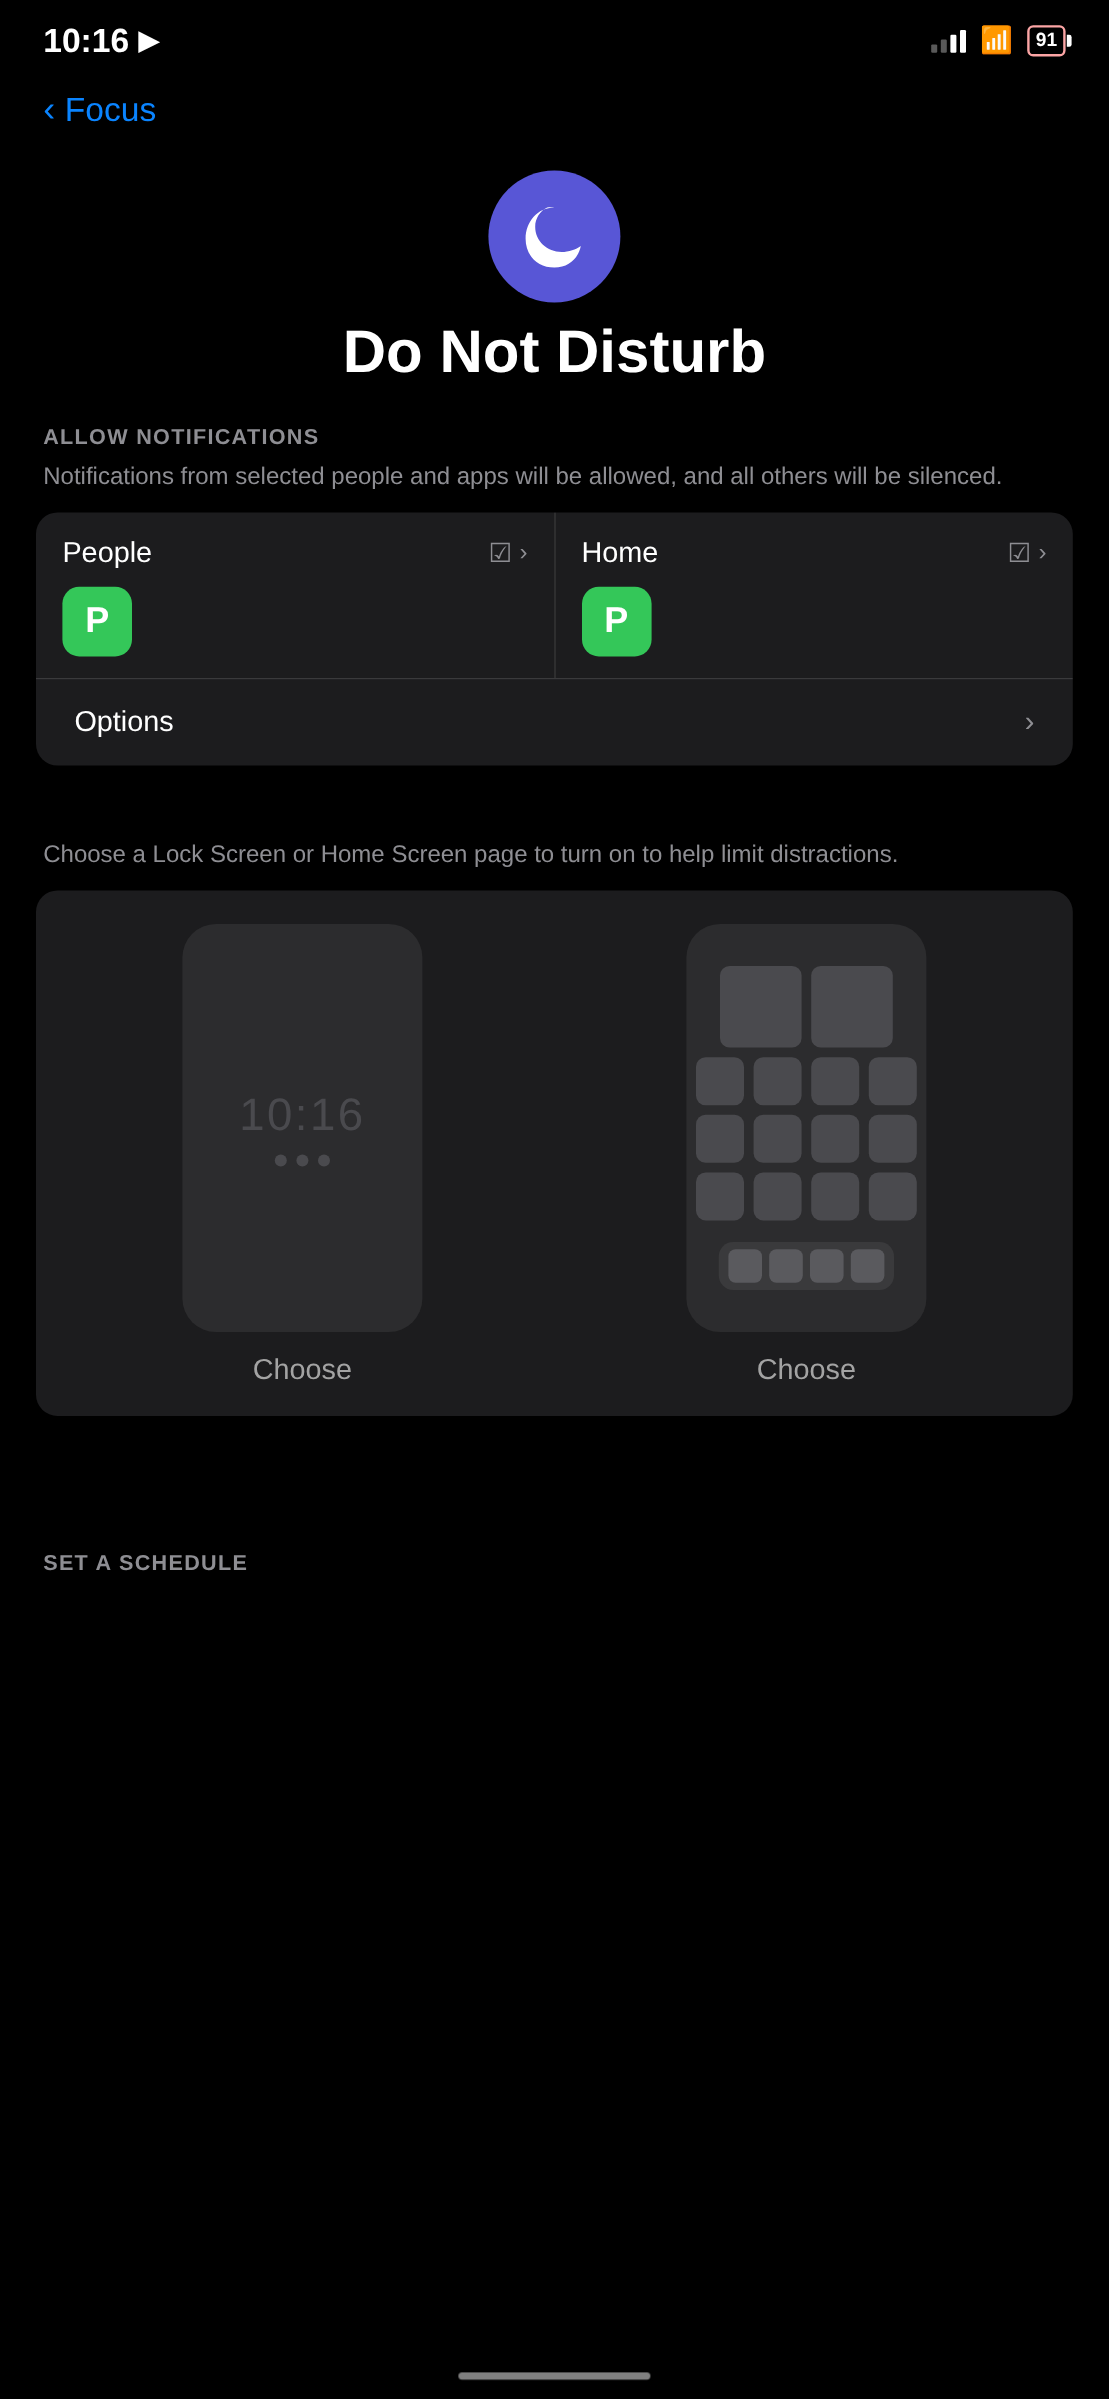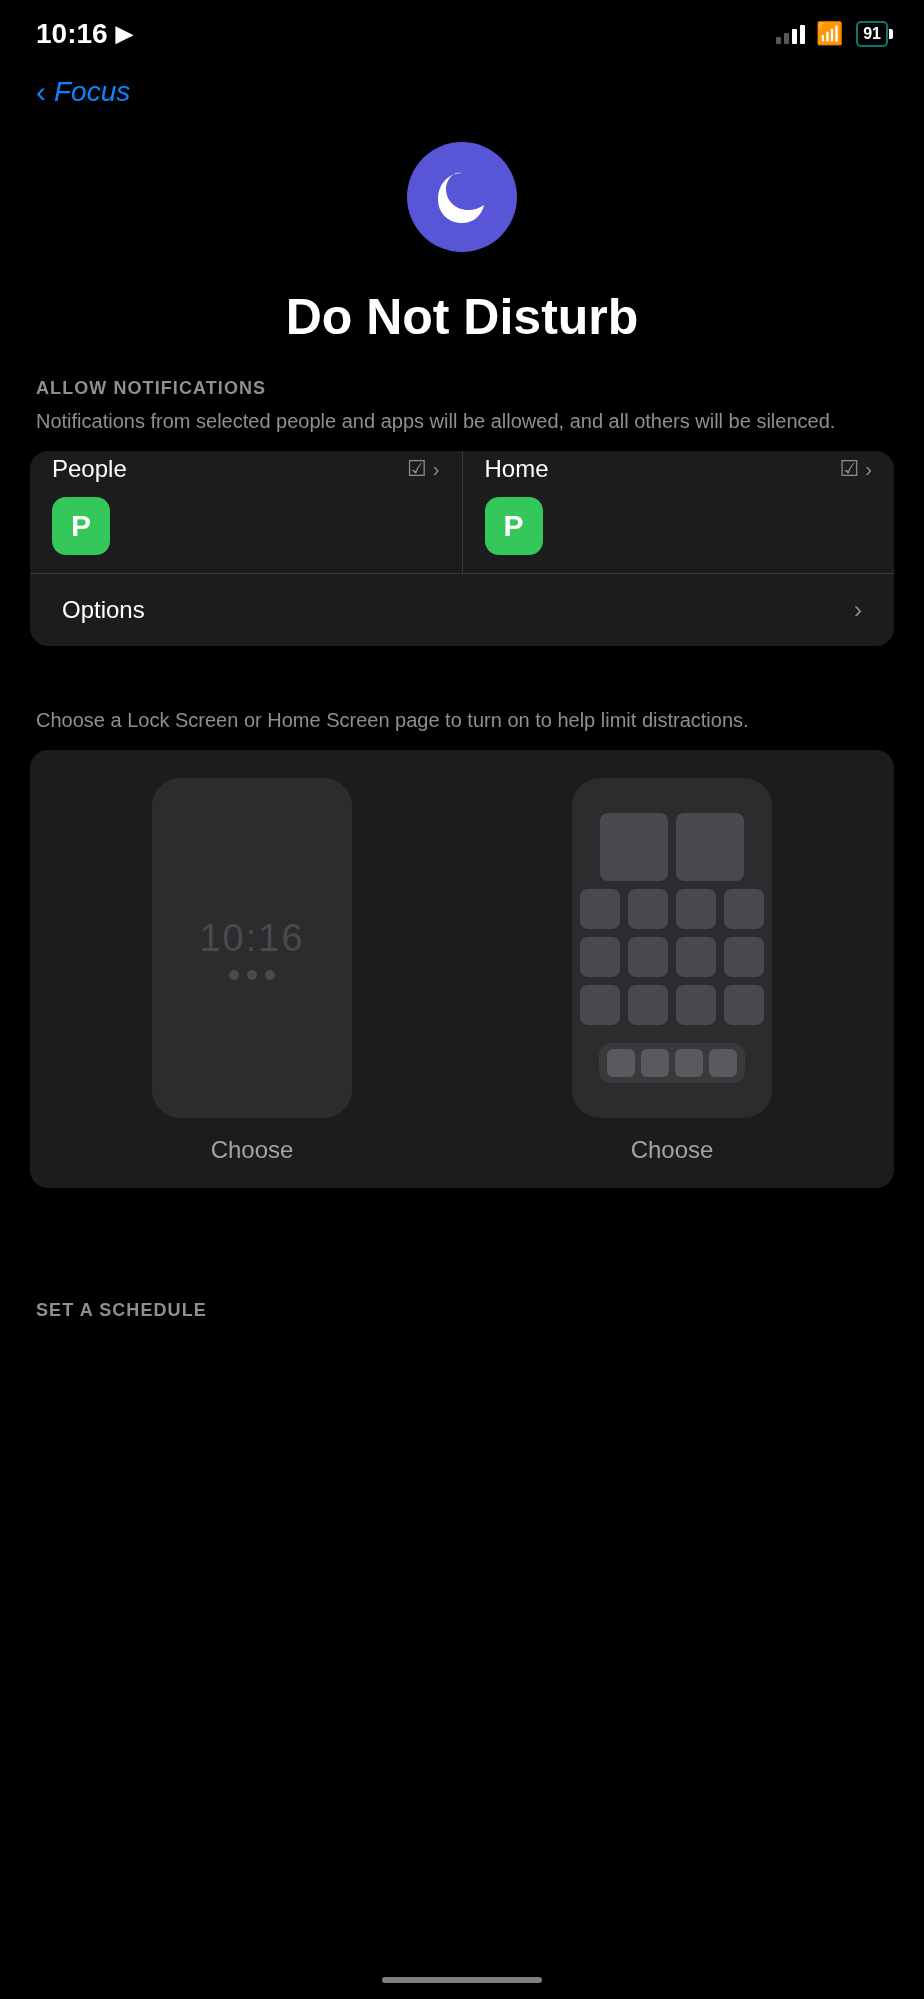--- a/index.html
+++ b/index.html
@@ -50,21 +50,21 @@
       width: 5px;
       background: #fff;
       border-radius: 1px;
     }
 
     .signal-bar.dim { opacity: 0.35; }
 
     .battery {
       display: flex;
       align-items: center;
-      border: 2px solid #0f766e;
+      border: 2px solid #fca5a5;
       border-radius: 5px;
       padding: 2px 5px;
       font-size: 16px;
       font-weight: 600;
       color: #fff;
       position: relative;
       gap: 2px;
     }
 
     .battery::after {
@@ -90,30 +90,29 @@
     .nav-back-chevron {
       font-size: 30px;
       color: #0A84FF;
       line-height: 1;
     }
 
     .nav-back-label {
       font-size: 28px;
       color: #0A84FF;
       font-weight: 400;
-      font-style: italic;
     }
 
     
     .header-section {
       display: flex;
       flex-direction: column;
       align-items: center;
       padding: 24px 0 32px;
-      gap: 36px;
+      gap: 12px;
     }
 
     .moon-icon-container {
       width: 110px;
       height: 110px;
       border-radius: 50%;
       background: #5856D6;
       display: flex;
       align-items: center;
       justify-content: center;
@@ -162,21 +161,21 @@
       overflow: hidden;
     }
 
     .notifications-top-row {
       display: flex;
       border-bottom: 1px solid #3A3A3C;
     }
 
     .notif-cell {
       flex: 1;
-      padding: 4px 22px 18px;
+      padding: 20px 22px 18px;
       position: relative;
       cursor: pointer;
     }
 
     .notif-cell:first-child {
       border-right: 1px solid #3A3A3C;
     }
 
     .notif-cell-header {
       display: flex;

